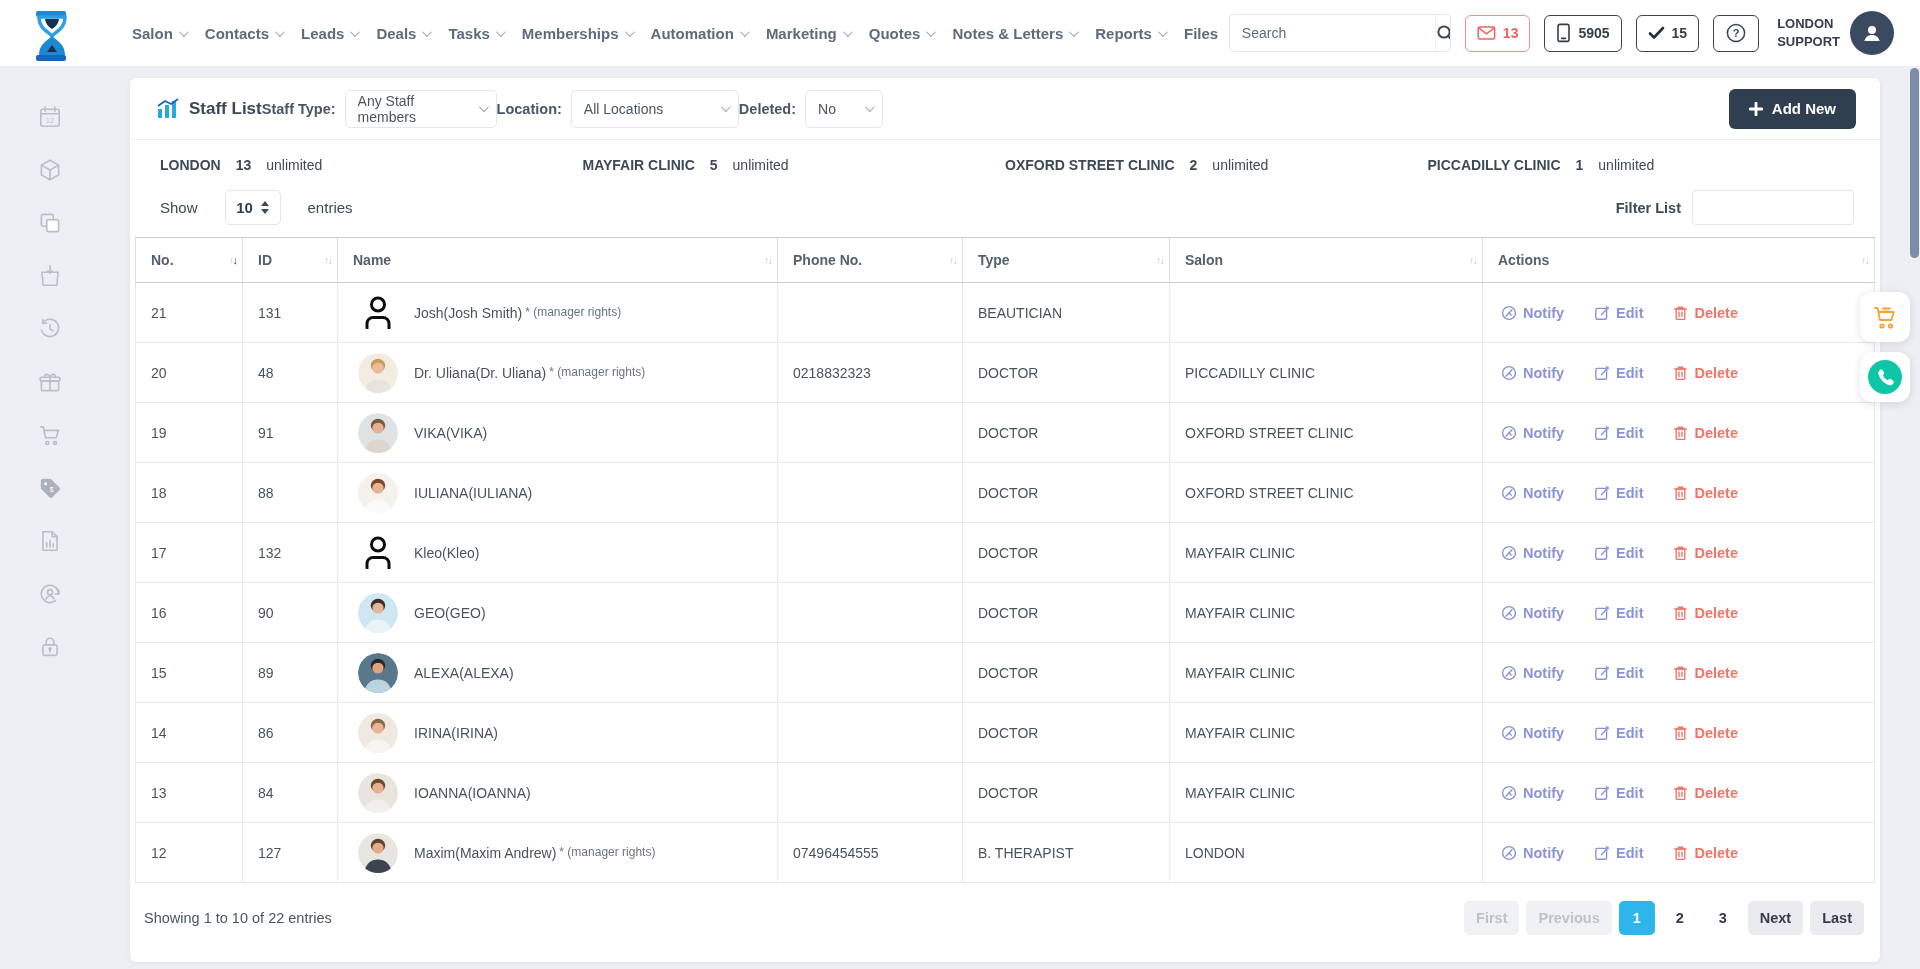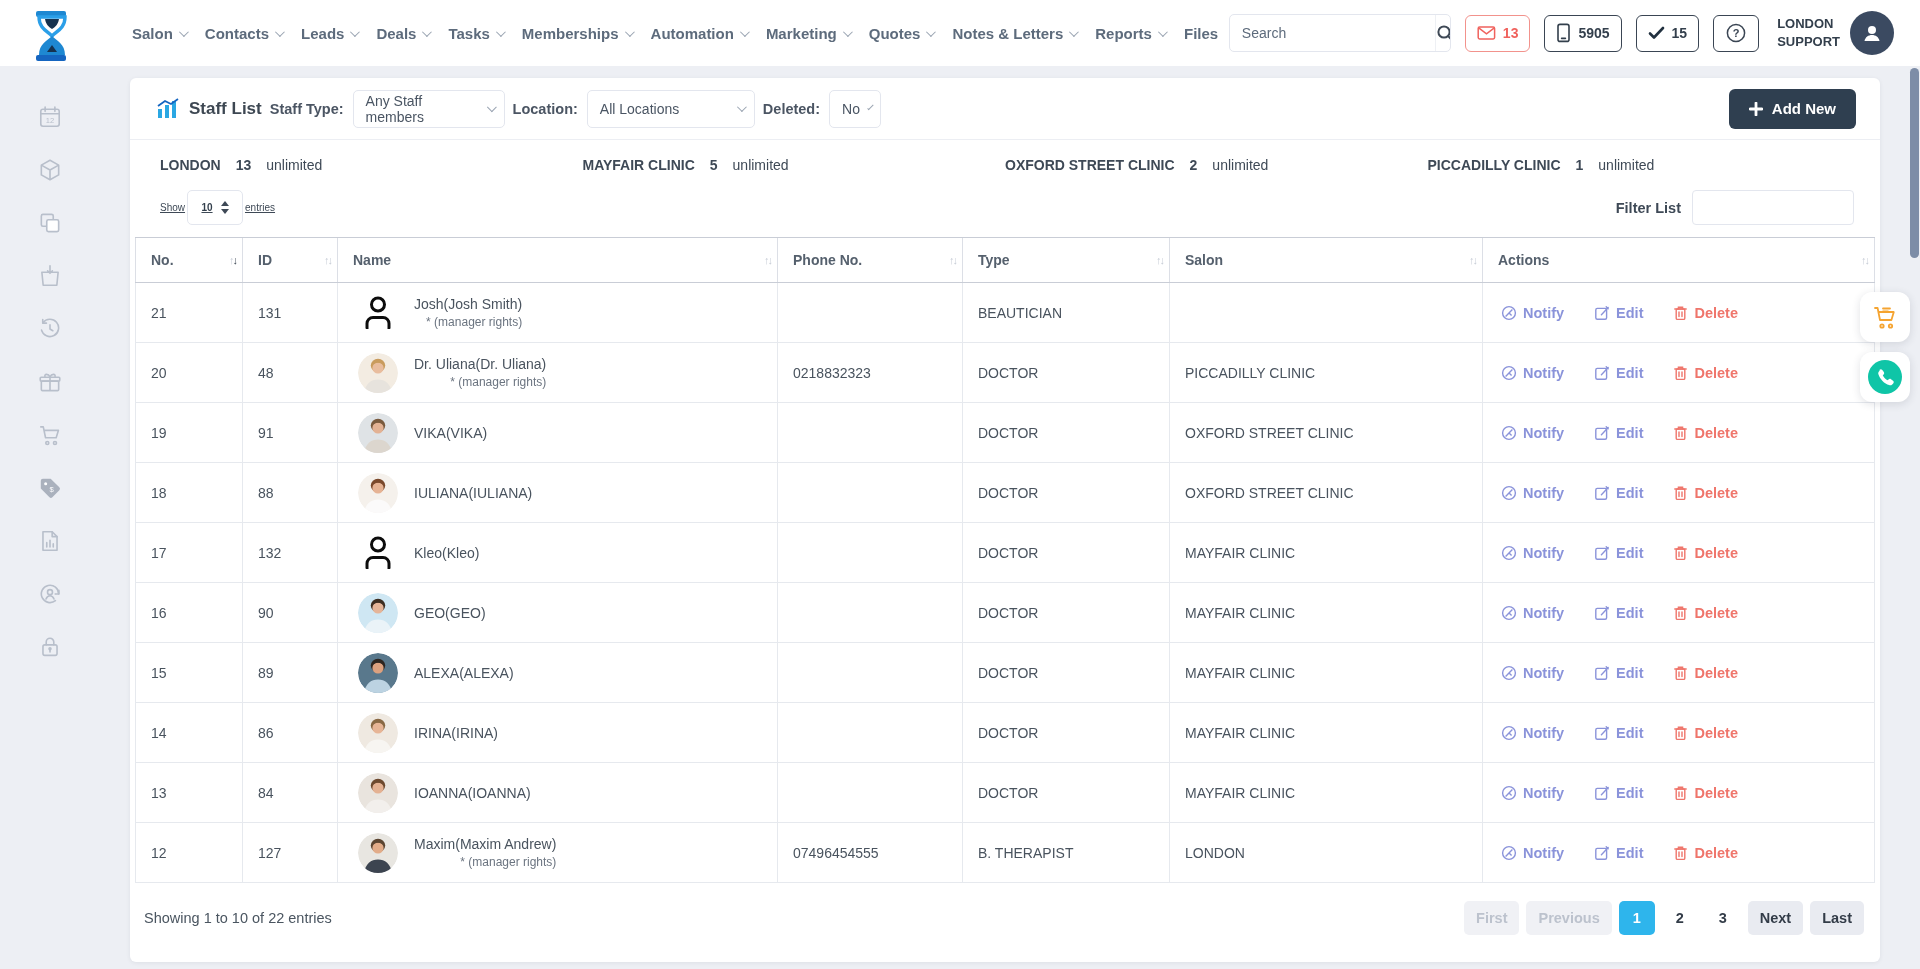--- a/index.html
+++ b/index.html
@@ -42,39 +42,39 @@
   .side-ic { width:26px; height:26px; cursor:pointer; opacity:.95; }
 
   
   .card { position:absolute; left:130px; top:78px; width:1750px; height:884px;
     background:#fff; border-radius:6px; box-shadow:0 1px 4px rgba(40,50,70,.08); }
 
   .card-head { display:flex; align-items:center; padding:12px 24px 12px 26px;
     border-bottom:1px solid #eceef3; height:62px; }
   .title-wrap { display:flex; align-items:center; gap:9px; }
   .page-title { font-size:17px; font-weight:700; color:#3d4752; }
-  .filter-group { display:flex; align-items:center; gap:9px; margin-left:8px; }
+  .filter-group { display:flex; align-items:center; gap:9px; margin-left:0; }
   .filter-label { font-size:14.5px; color:#4b5563; font-weight:600; }
   .selectbox { height:38px; border:1px solid #e3e6ee; border-radius:5px; background:#fff;
     display:flex; align-items:center; justify-content:space-between; gap:8px;
     padding:0 10px 0 12px; font-size:14px; color:#4a5563; cursor:pointer; }
-  .sel-staff { width:152px; } .sel-loc { width:168px; } .sel-del { width:52px; }
+  .sel-staff { width:152px; } .sel-loc { width:168px; } .sel-del { width:78px; }
   .addnew { margin-left:auto; height:40px; background:#2f3f50; color:#fff; border:0;
     border-radius:6px; font-size:15px; font-weight:600; display:flex; align-items:center;
     gap:9px; padding:0 20px; cursor:pointer; font-family:inherit; }
 
   .summary-row { display:flex; padding:17px 30px 5px 30px; }
   .summary-item { width:25%; display:flex; align-items:baseline; gap:15px;
     font-size:14px; color:#3e4956; }
   .summary-name { font-weight:700; } .summary-count { font-weight:700; }
   .summary-limit { font-weight:500; }
 
   .controls-row { display:flex; align-items:center; justify-content:space-between;
     padding:12px 26px 12px 30px; }
-  .show-wrap { display:flex; align-items:center; gap:2px; font-size:10px; color:#3e4956;text-decoration:underline; }
+  .show-wrap { display:flex; align-items:center; gap:27px; font-size:15px; color:#3e4956; }
   .show-select { width:56px; height:35px; border:1px solid #e3e6ee; border-radius:5px;
     display:flex; align-items:center; justify-content:center; gap:8px; cursor:pointer;
     font-weight:600; color:#333f4c; }
   .spin { display:flex; flex-direction:column; gap:3px; }
   .spin i { width:0; height:0; border-left:4px solid transparent; border-right:4px solid transparent; }
   .spin .up { border-bottom:5px solid #3e4956; } .spin .dn { border-top:5px solid #3e4956; }
   .filter-wrap { display:flex; align-items:center; gap:11px; font-size:14.5px; color:#3e4956; font-weight:600;}
   .filter-wrap input { width:162px; height:35px; border:1px solid #e3e6ee; border-radius:4px;
     outline:0; padding:0 8px; font-size:14px; font-family:inherit; color:#4a5563; }
 
@@ -90,21 +90,21 @@
   .sort { position:absolute; right:6px; top:50%; transform:translateY(-50%);
     font-size:11px; letter-spacing:-2px; color:#c7ccd6; }
   .th[data-sort="desc"] .sort b { color:#414b57; font-weight:400; }
   .sort b { color:#c7ccd6; font-weight:400; }
 
   .tbl-row { height:60px; border-bottom:1px solid #e6e9ee; }
   .td { display:flex; align-items:center; padding-left:15px; font-size:14px; color:#49535e;
     border-right:1px solid #e6e9ee; overflow:hidden; }
   .tbl-row .td:first-child { border-left:1px solid #e6e9ee;text-align:right; }
   .name-cell { gap:16px; padding-left:20px; }
-  .name-stack { display:flex; flex-direction:column; gap:3px;align-items:flex-end; }
+  .name-stack { display:flex; flex-direction:row; gap:3px; }
   .nm { font-size:14px; color:#49535e; }
   .sub { font-size:12px; color:#6b7480; }
   .sub:empty { display:none; }
 
   .avatar { width:40px; height:40px; border-radius:50%; overflow:hidden; flex:0 0 auto;
     display:flex; align-items:center; justify-content:center; }
   .avatar .av-icon { display:none; }
   .avatar[data-avatar="icon"] .av-icon { display:block; }
   .avatar[data-avatar="icon"] { background:#fff; }
   .avatar[data-avatar="p1"]{--bg:#f3ece2;--skin:#e9bd9e;--hair:#c99c5e;--coat:#e7e3dd;}

